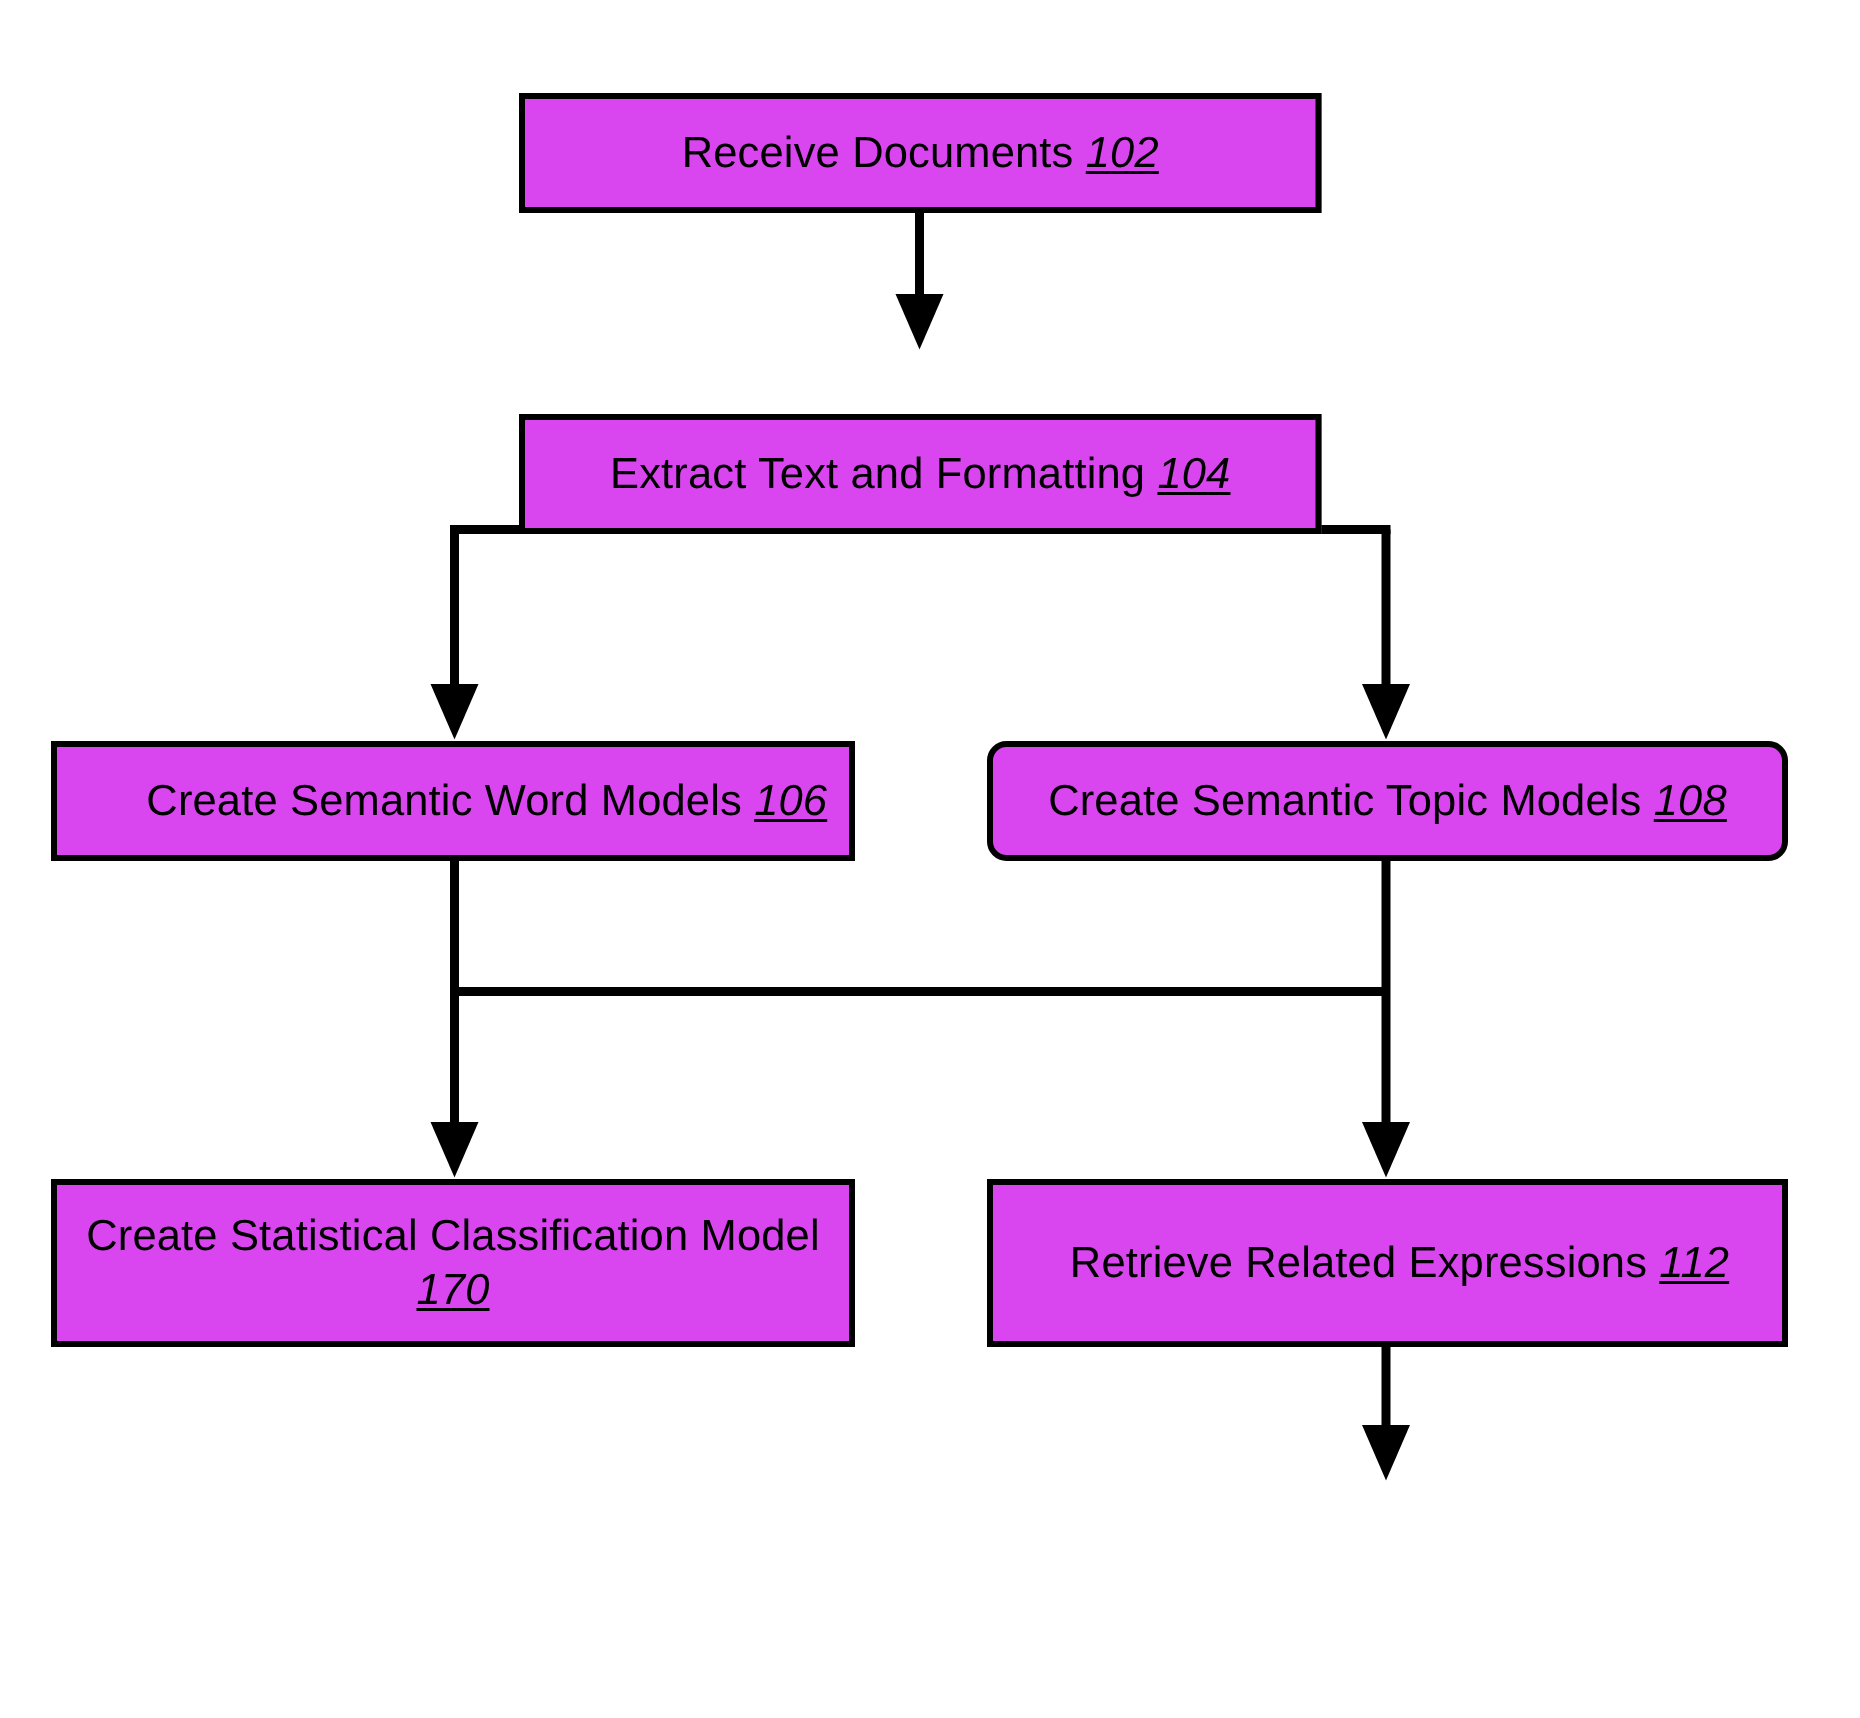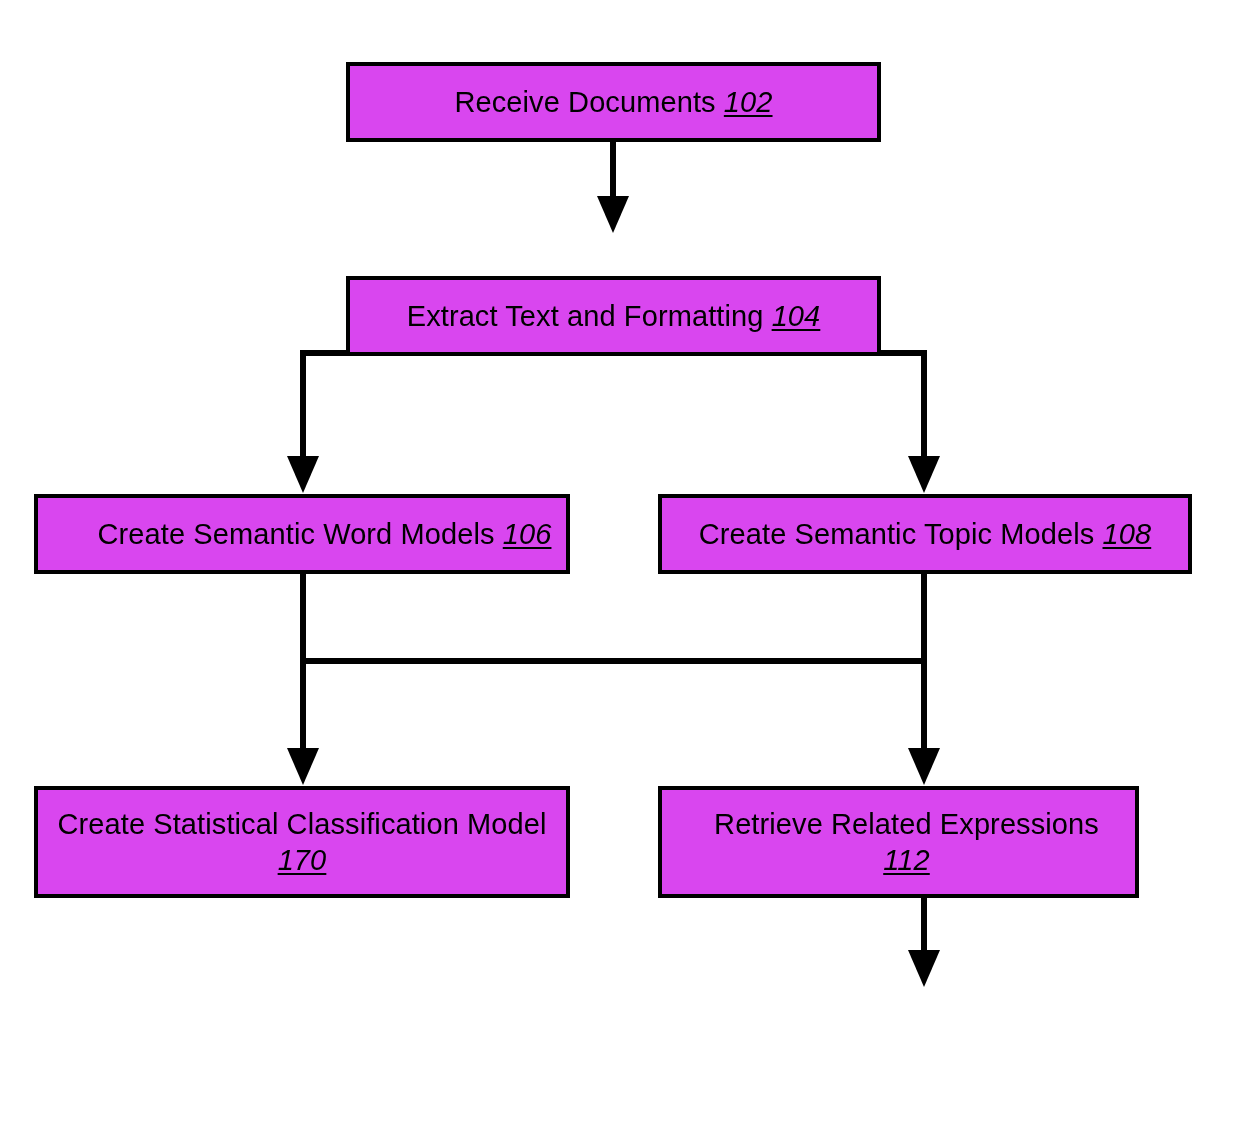--- a/index.html
+++ b/index.html
@@ -100,35 +100,35 @@
     </div>
   </div>
 
   <div class="node-box" style="left:34px; top:494px; width:536px; height:80px;padding-left:45px;">
     <div class="node-label">
       <span>Create Semantic Word Models</span>
       <span class="ref-num">106</span>
     </div>
   </div>
 
-  <div class="node-box" style="left:658px; top:494px; width:534px; height:80px;">
+  <div class="node-box" style="left:658px; top:494px; width:534px; height:80px;border-radius:13px;">
     <div class="node-label">
       <span>Create Semantic Topic Models</span>
       <span class="ref-num">108</span>
     </div>
   </div>
 
   <div class="node-box" style="left:34px; top:786px; width:536px; height:112px;justify-content:center;">
     <div class="node-label">
       <span>Create Statistical Classification Model</span><br>
       <span class="ref-num">170</span>
     </div>
   </div>
 
-  <div class="node-box" style="left:658px; top:786px; width:481px; height:112px;padding-left:16px;">
+  <div class="node-box" style="left:658px; top:786px; width:534px; height:112px;padding-left:16px;">
     <div class="node-label">
       <span>Retrieve Related Expressions</span>
       <span class="ref-num">112</span>
     </div>
   </div>
 
 
 </div>
 
 </body></html>

